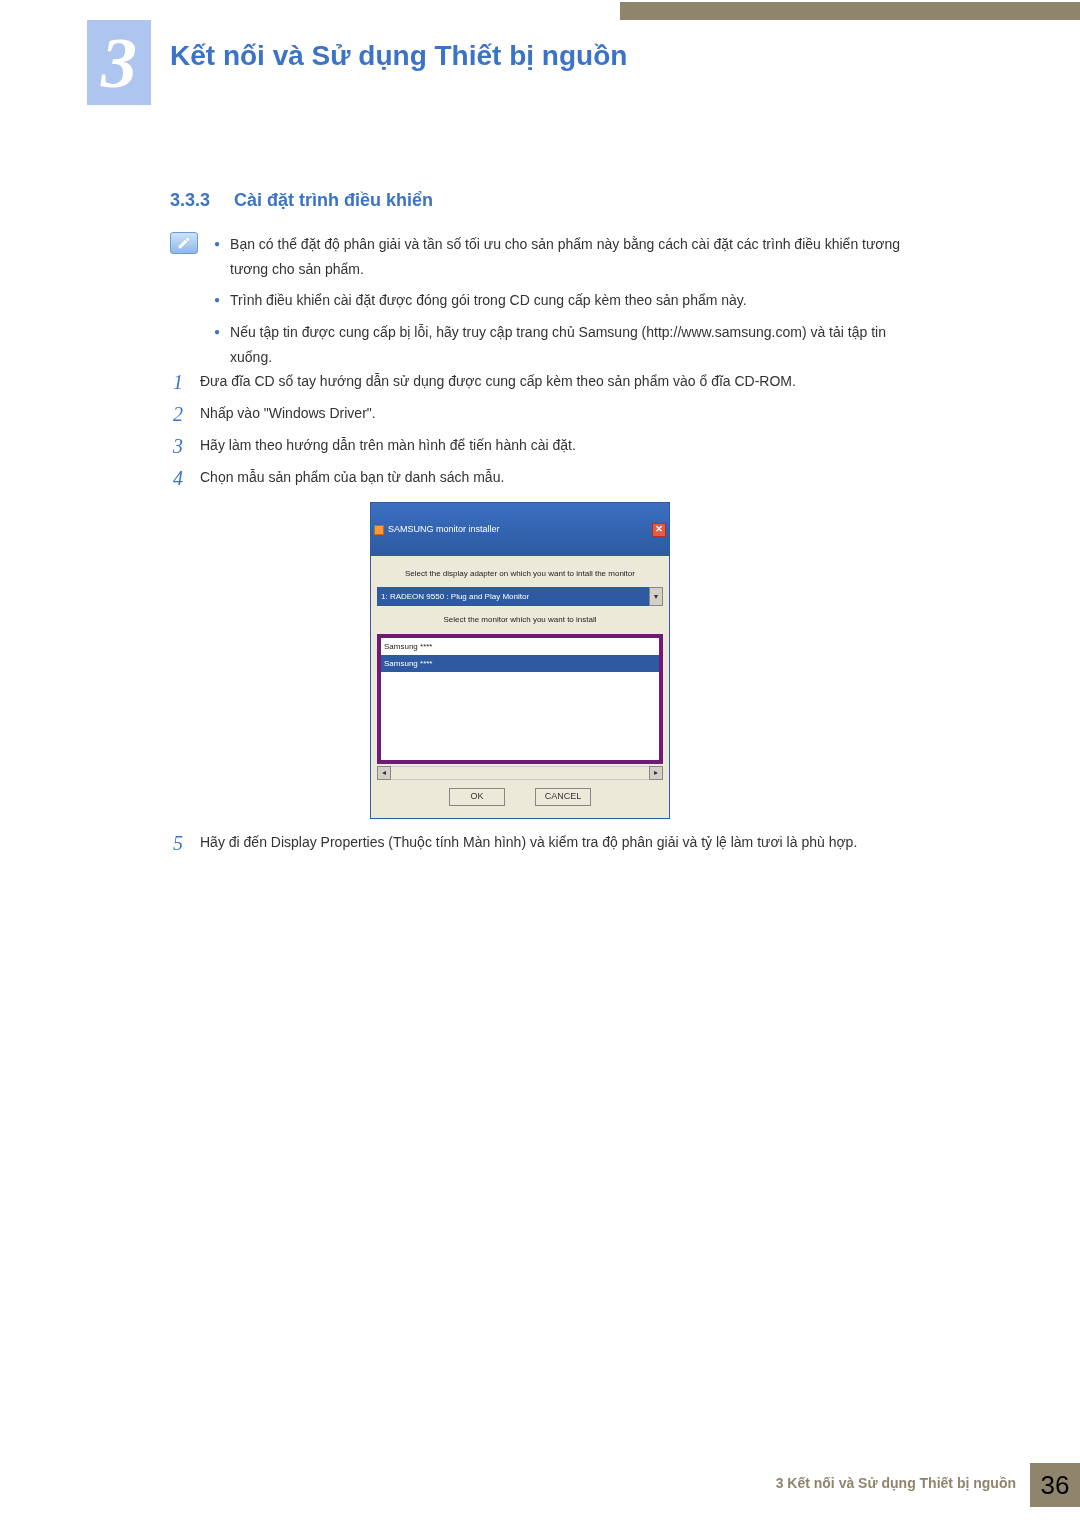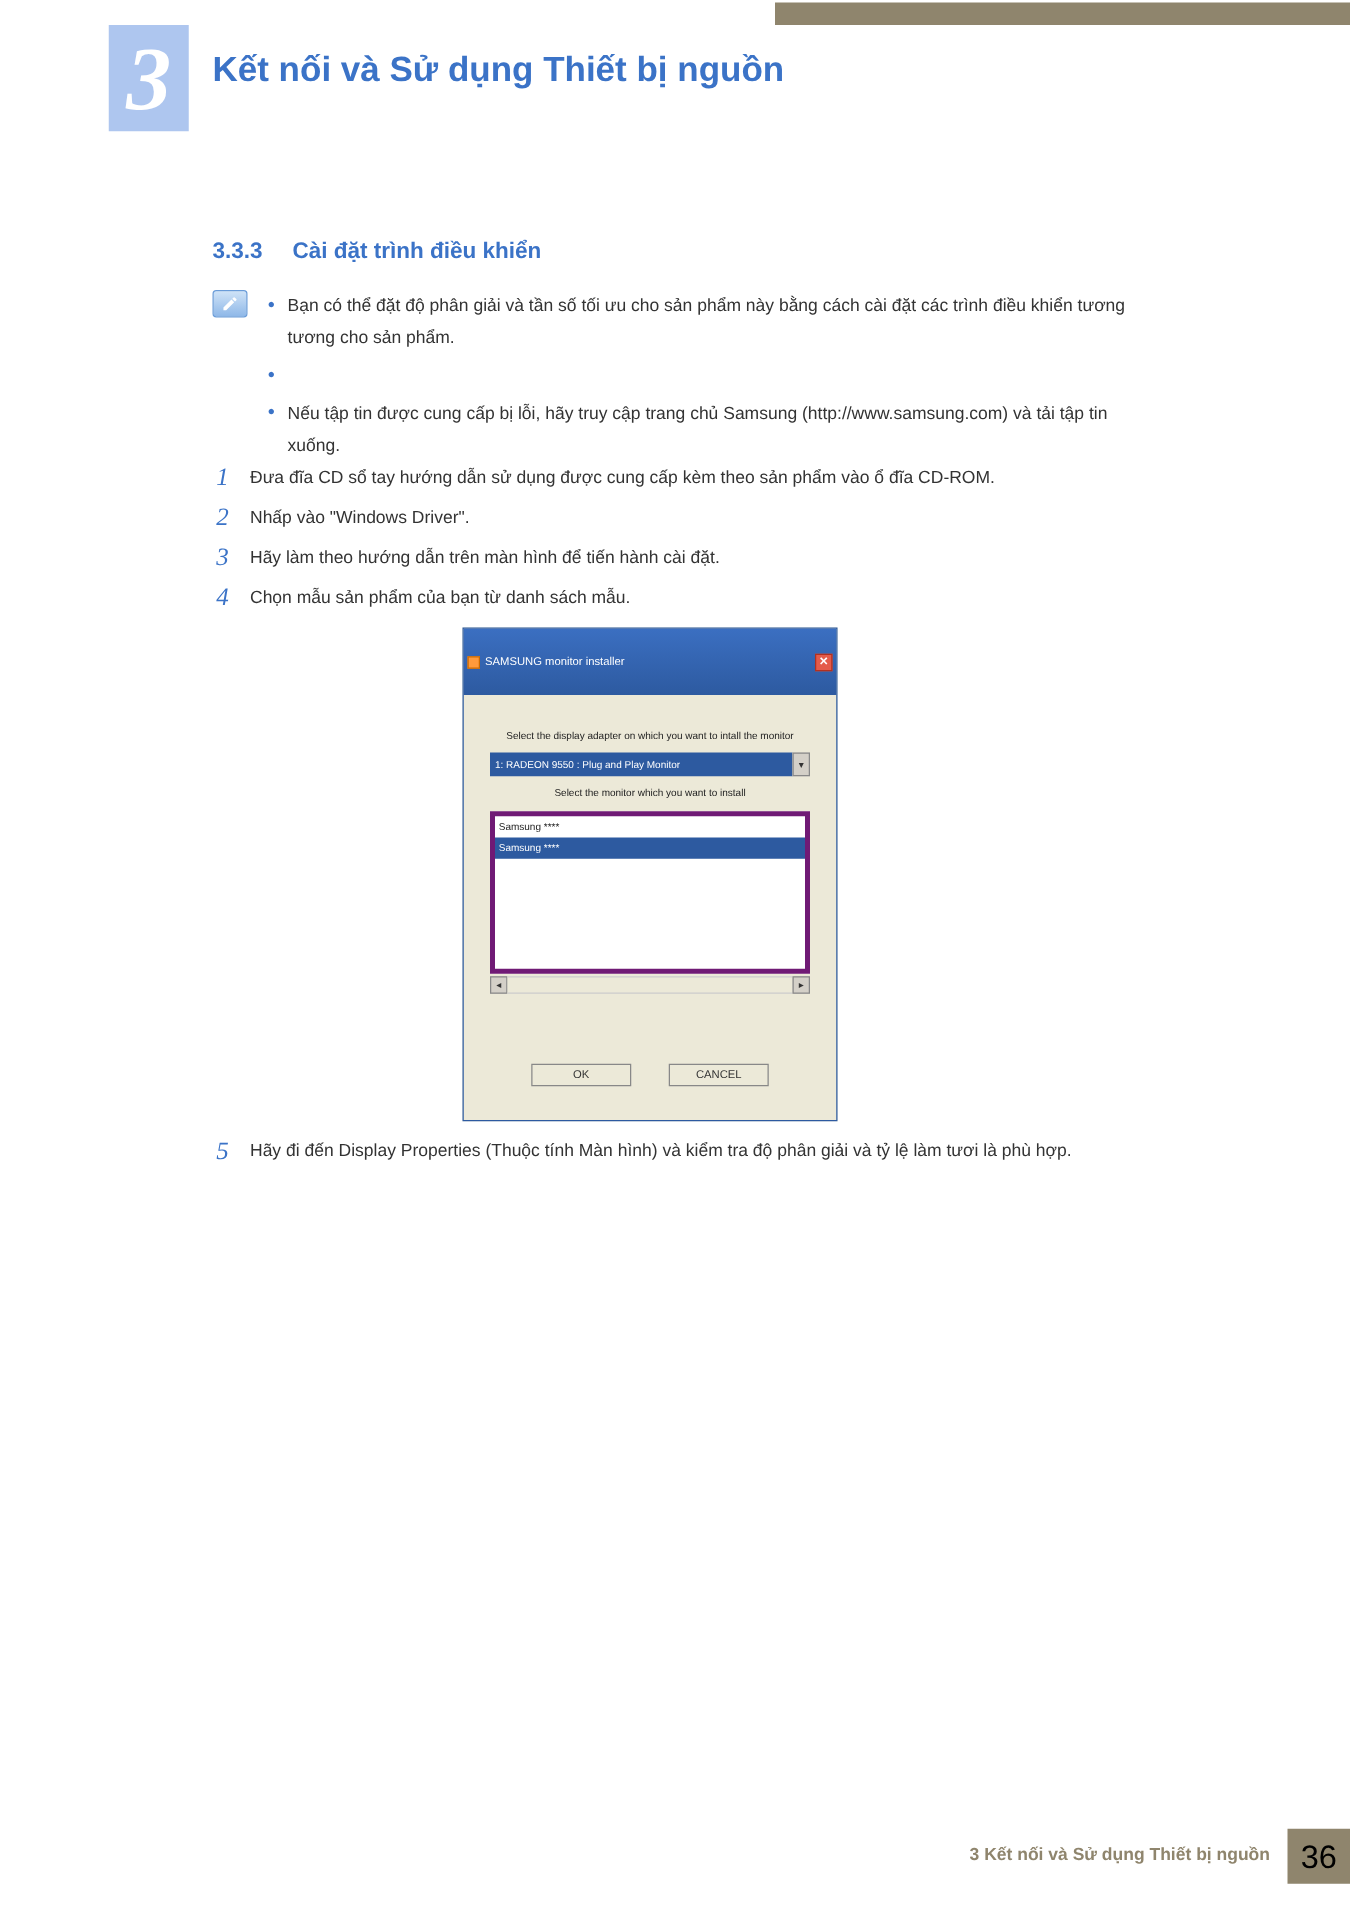--- a/index.html
+++ b/index.html
@@ -127,21 +127,21 @@
     width:10px; height:10px; background:#ff9a3c; border:1px solid #cc6a00;
   }
   .dialog-close {
     width: 14px; height: 14px;
     background: #e45b4a;
     border: 1px solid #b03020;
     color: #fff;
     display:flex;align-items:center;justify-content:center;
     font-size:9px; font-weight:bold;
   }
-  .dialog-body { padding: 21px; }
+  .dialog-body { padding: 6px; }
   .dialog-line { text-align: center; font-size: 8px; margin: 4px 0 6px; color:#222;}
   .dialog-select {
     display:flex; align-items:stretch; margin-bottom:6px;
   }
   .dialog-select .sel-text {
     flex:1; background:#2d5aa0; color:#fff; padding:2px 4px; font-size:8px;
   }
   .dialog-select .sel-arrow {
     width:14px; background:#d4d0c8; border:1px solid #888;
     display:flex;align-items:center;justify-content:center; font-size:8px;
@@ -157,23 +157,23 @@
   }
   .dialog-scroll .sbtn {
     width:14px; height:14px; background:#d4d0c8; border:1px solid #888;
     display:flex;align-items:center;justify-content:center; font-size:8px;
   }
   .dialog-scroll .strack { flex:1; height:14px; background:#ece9d8; border-top:1px solid #ccc; border-bottom:1px solid #ccc;}
   .dialog-btns {
     display:flex; justify-content:center; gap:30px; padding:8px 0 6px;
   }
   .dialog-btn {
-    width:80px; height:18px; background:#ece9d8;
+    width:56px; height:18px; background:#ece9d8;
     border:1px solid #888; font-size:9px;
-    display:flex;align-items:center;justify-content:center;margin-top:48px;
+    display:flex;align-items:center;justify-content:center;
   }
   .indent-text { margin-left:30px; margin-top:6px; }
   .footer {
     position:absolute;
     bottom:20px;
     right:0;
     display:flex;
     align-items:stretch;
   }
   .footer-text {
@@ -211,20 +211,21 @@
         <path d="M3 17.25V21h3.75l11-11-3.75-3.75-11 11zM20.71 7.04a1 1 0 0 0 0-1.41l-2.34-2.34a1 1 0 0 0-1.41 0l-1.83 1.83 3.75 3.75 1.83-1.83z"></path>
       </svg>
   </div>
   <div class="note-list">
     <div class="bullet-row">
         <span class="dot">●</span>
         <span>Bạn có thể đặt độ phân giải và tần số tối ưu cho sản phẩm này bằng cách cài đặt các trình điều khiển tương tương cho sản phẩm.</span>
       </div>
     <div class="bullet-row">
         <span class="dot">●</span>
+        <span>Trình điều khiển cài đặt được đóng gói trong CD cung cấp kèm theo sản phẩm này.</span>
       </div>
     <div class="bullet-row">
         <span class="dot">●</span>
         <span>Nếu tập tin được cung cấp bị lỗi, hãy truy cập trang chủ Samsung (http://www.samsung.com) và tải tập tin xuống.</span>
       </div>
   </div>
 </div>
 
 <div class="steps">
   <div class="step-row">

